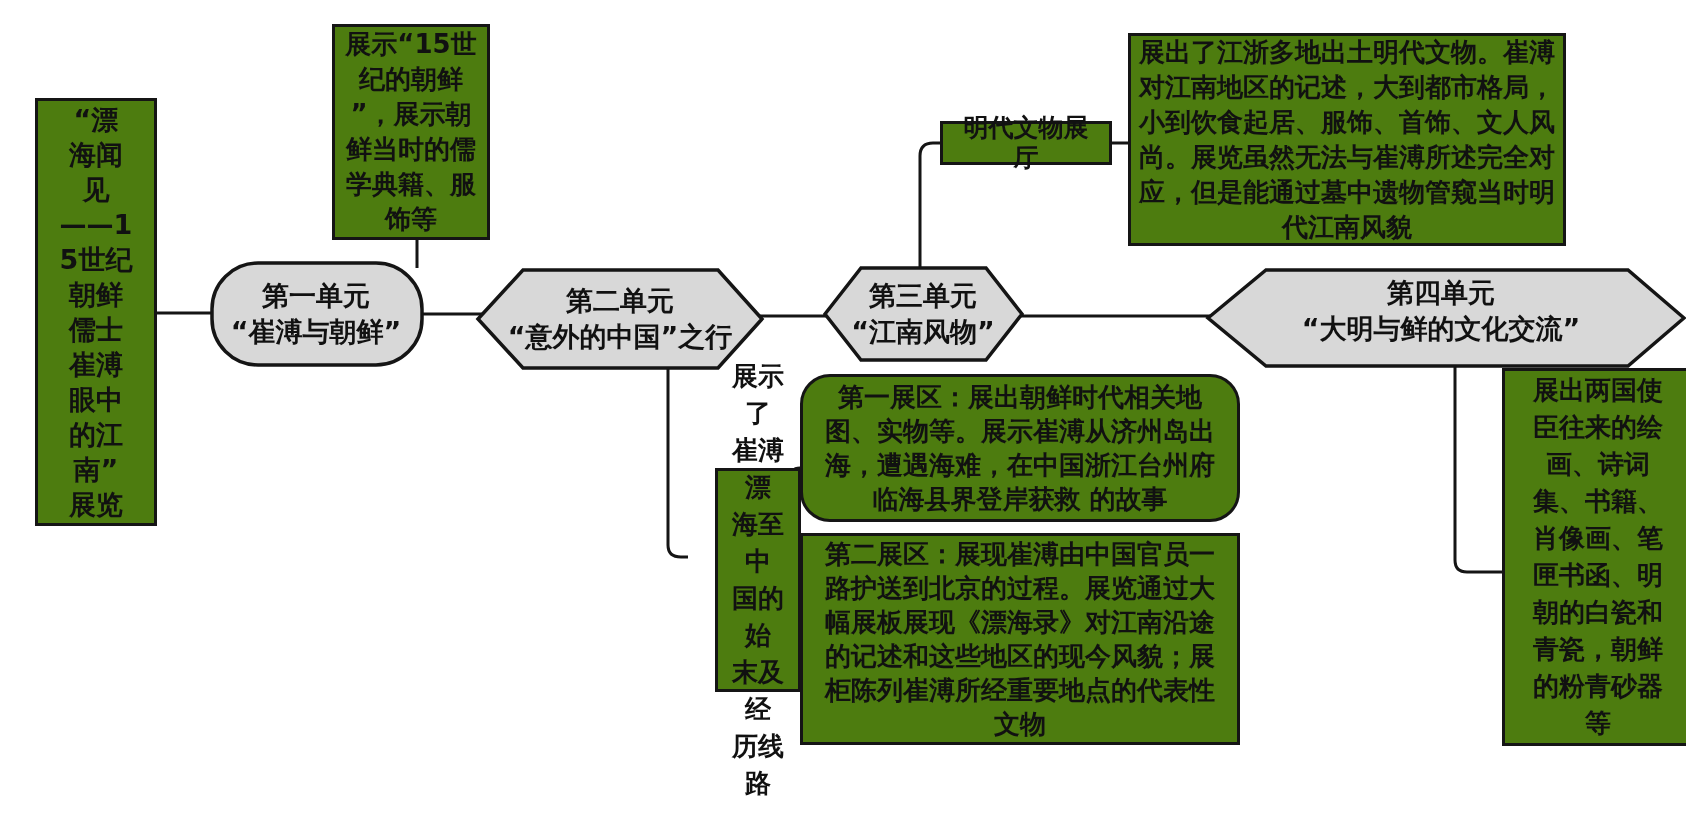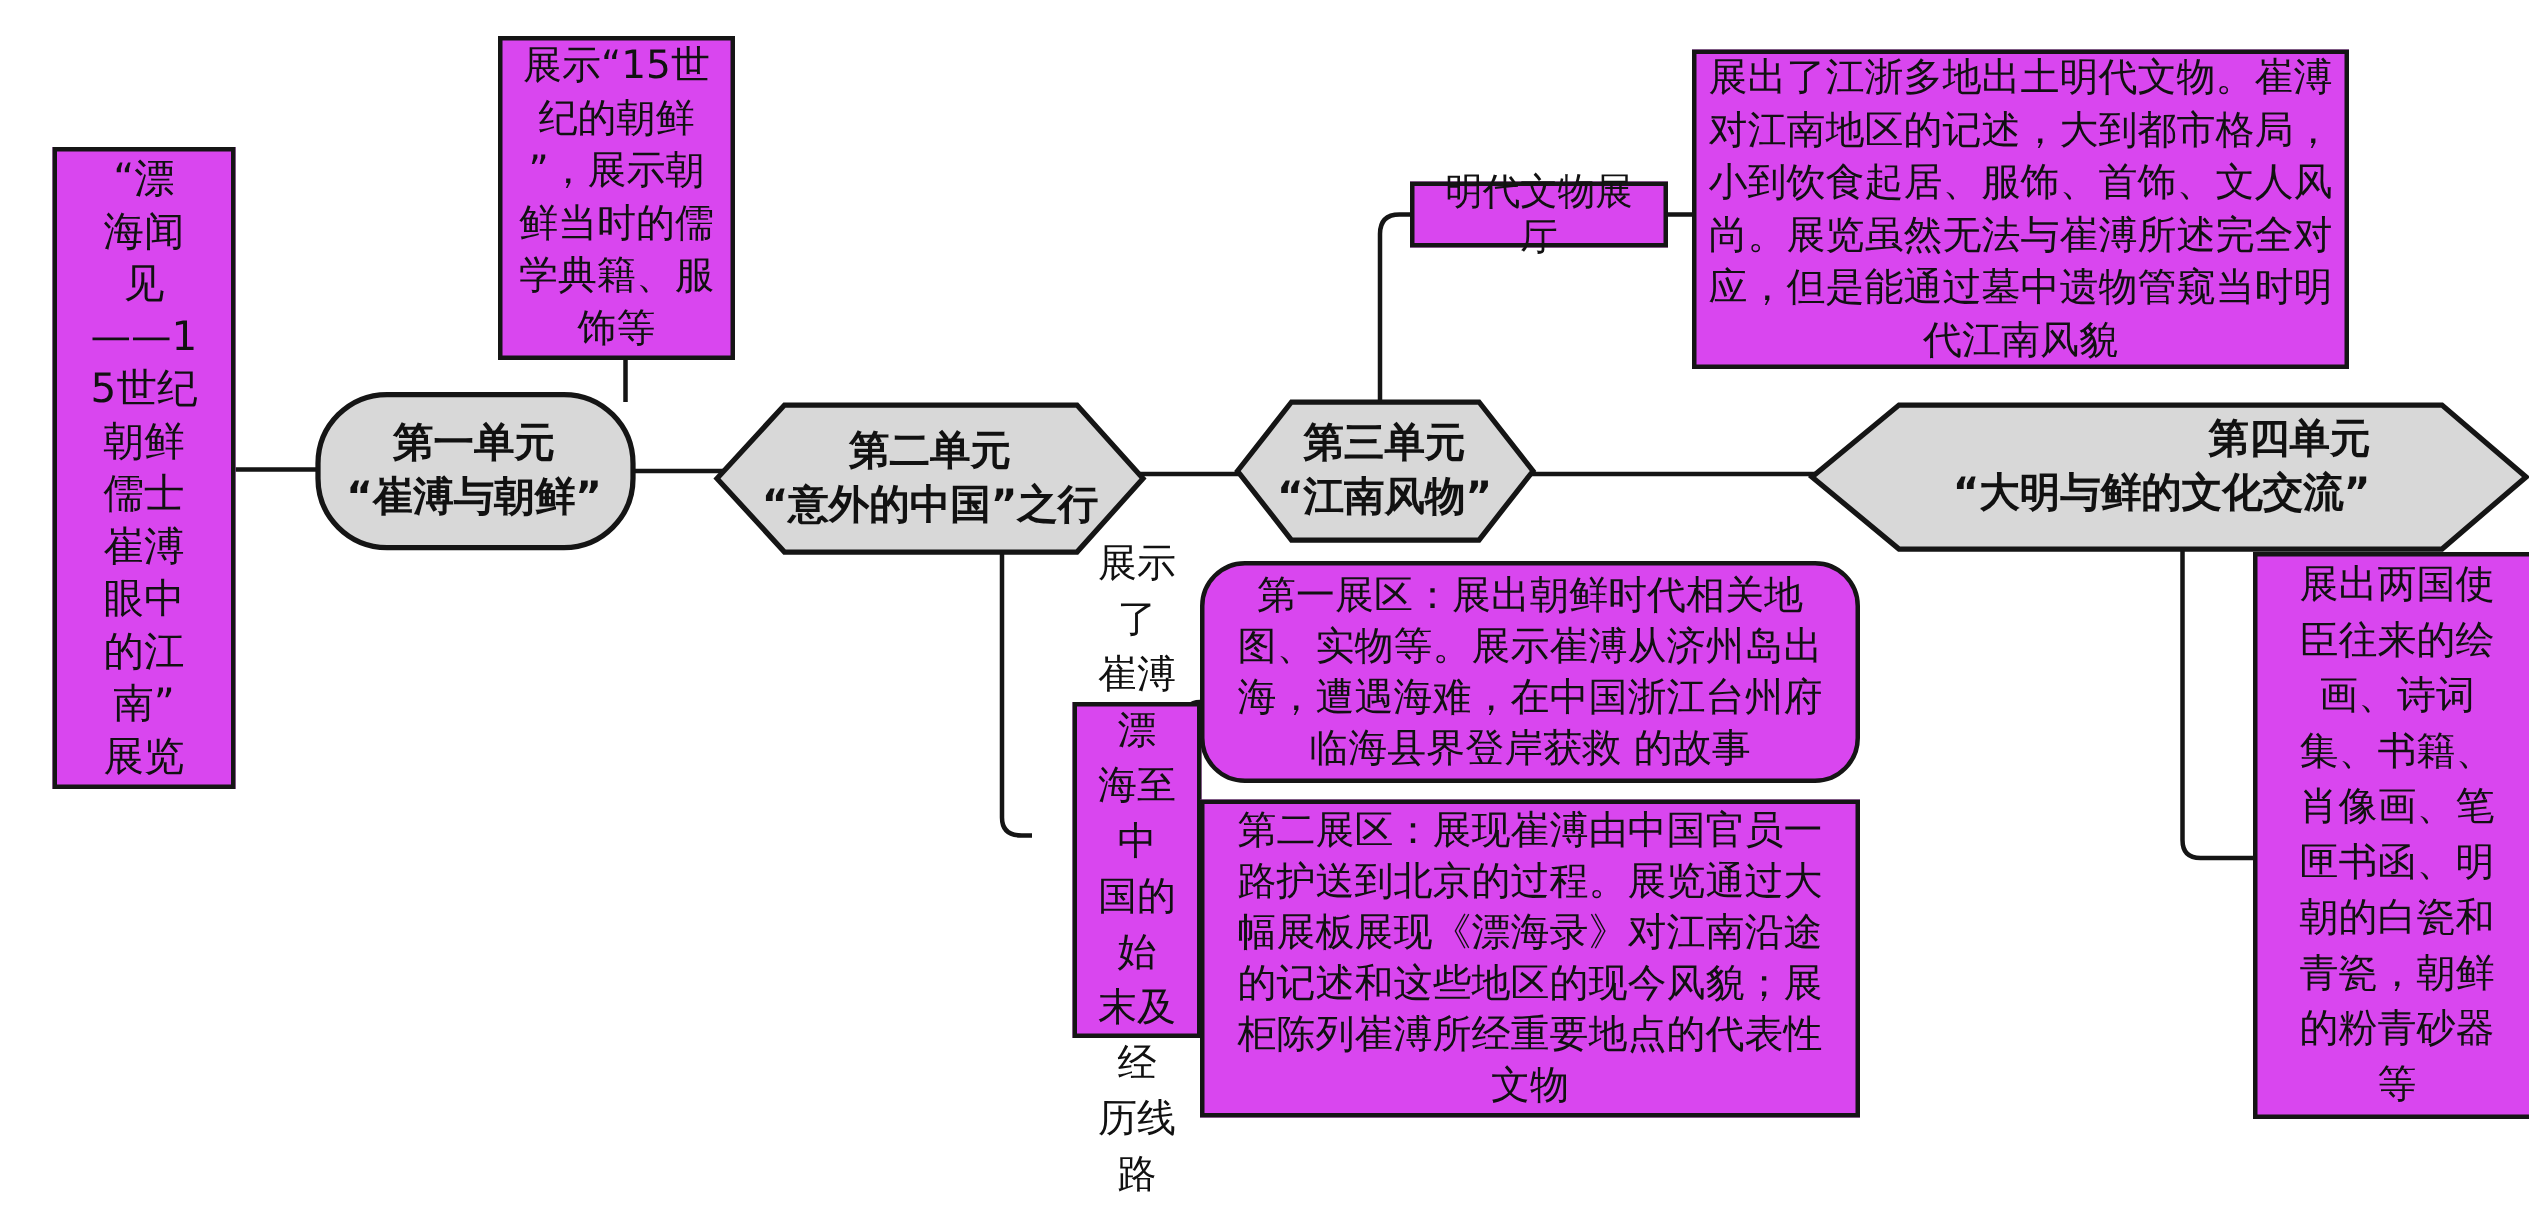--- a/index.html
+++ b/index.html
@@ -3,41 +3,41 @@
 <meta charset="utf-8">
 <style>
   html,body{margin:0;padding:0;background:#ffffff;}
   .canvas{
     position:relative;width:1686px;height:815px;background:#ffffff;overflow:hidden;
     font-family:"DejaVu Sans","Liberation Sans",sans-serif;
     color:#111;
   }
   svg.layer{position:absolute;left:0;top:0;width:1686px;height:815px;}
   .box{
-    position:absolute;box-sizing:border-box;border:3px solid #151515;background:#d946ef;
+    position:absolute;box-sizing:border-box;border:3px solid #151515;background:#4d7c0f;
     display:flex;align-items:center;justify-content:center;text-align:center;
-    font-weight:normal;white-space:pre-line;
+    font-weight:bold;white-space:pre-line;
   }
   .unit-label{
     position:absolute;box-sizing:border-box;display:flex;align-items:center;justify-content:center;
     text-align:center;font-weight:bold;white-space:pre-line;line-height:36px;font-size:27px;
     pointer-events:none;
   }
   .t-left   {left:35px;  top:98px;  width:122px; height:428px; font-size:27px; line-height:35px; padding:4px;}
   .t-note1  {left:332px; top:24px;  width:158px; height:216px; font-size:26px; line-height:35px; padding:4px;}
   .t-minglbl{left:940px; top:121px; width:172px; height:44px;  font-size:25px; line-height:30px; padding:18px;}
   .t-mingbox{left:1128px;top:33px;  width:438px; height:213px; font-size:26px; line-height:35px; padding:12px 6px;}
   .t-route  {left:687px; top:468px; width:86px;  height:224px; font-size:26px; line-height:37px; padding:2px;margin-left:28px;}
   .t-zone1  {left:800px; top:374px; width:440px; height:148px; font-size:26px; line-height:34px; padding:2px 6px;border-radius:30px;}
   .t-zone2  {left:800px; top:533px; width:440px; height:212px; font-size:26px; line-height:34px; padding:2px 6px;}
   .t-envoy  {left:1502px;top:368px; width:192px; height:378px; font-size:26px; line-height:37px; padding:2px;}
   .u1{left:214px; top:266px; width:204px; height:96px;}
   .u2{left:486px; top:272px; width:268px; height:94px;}
   .u3{left:830px; top:270px; width:186px; height:88px;}
-  .u4{left:1226px;top:272px; width:430px; height:78px;text-align:right;}
+  .u4{left:1226px;top:272px; width:430px; height:78px;}
 </style>
 </head>
 <body>
 
 <div class="canvas">
 
   <svg class="layer" viewBox="0 0 1686 815" xmlns="http://www.w3.org/2000/svg">
 
     <path d="M 157 313 H 214
              M 418 314 H 488

